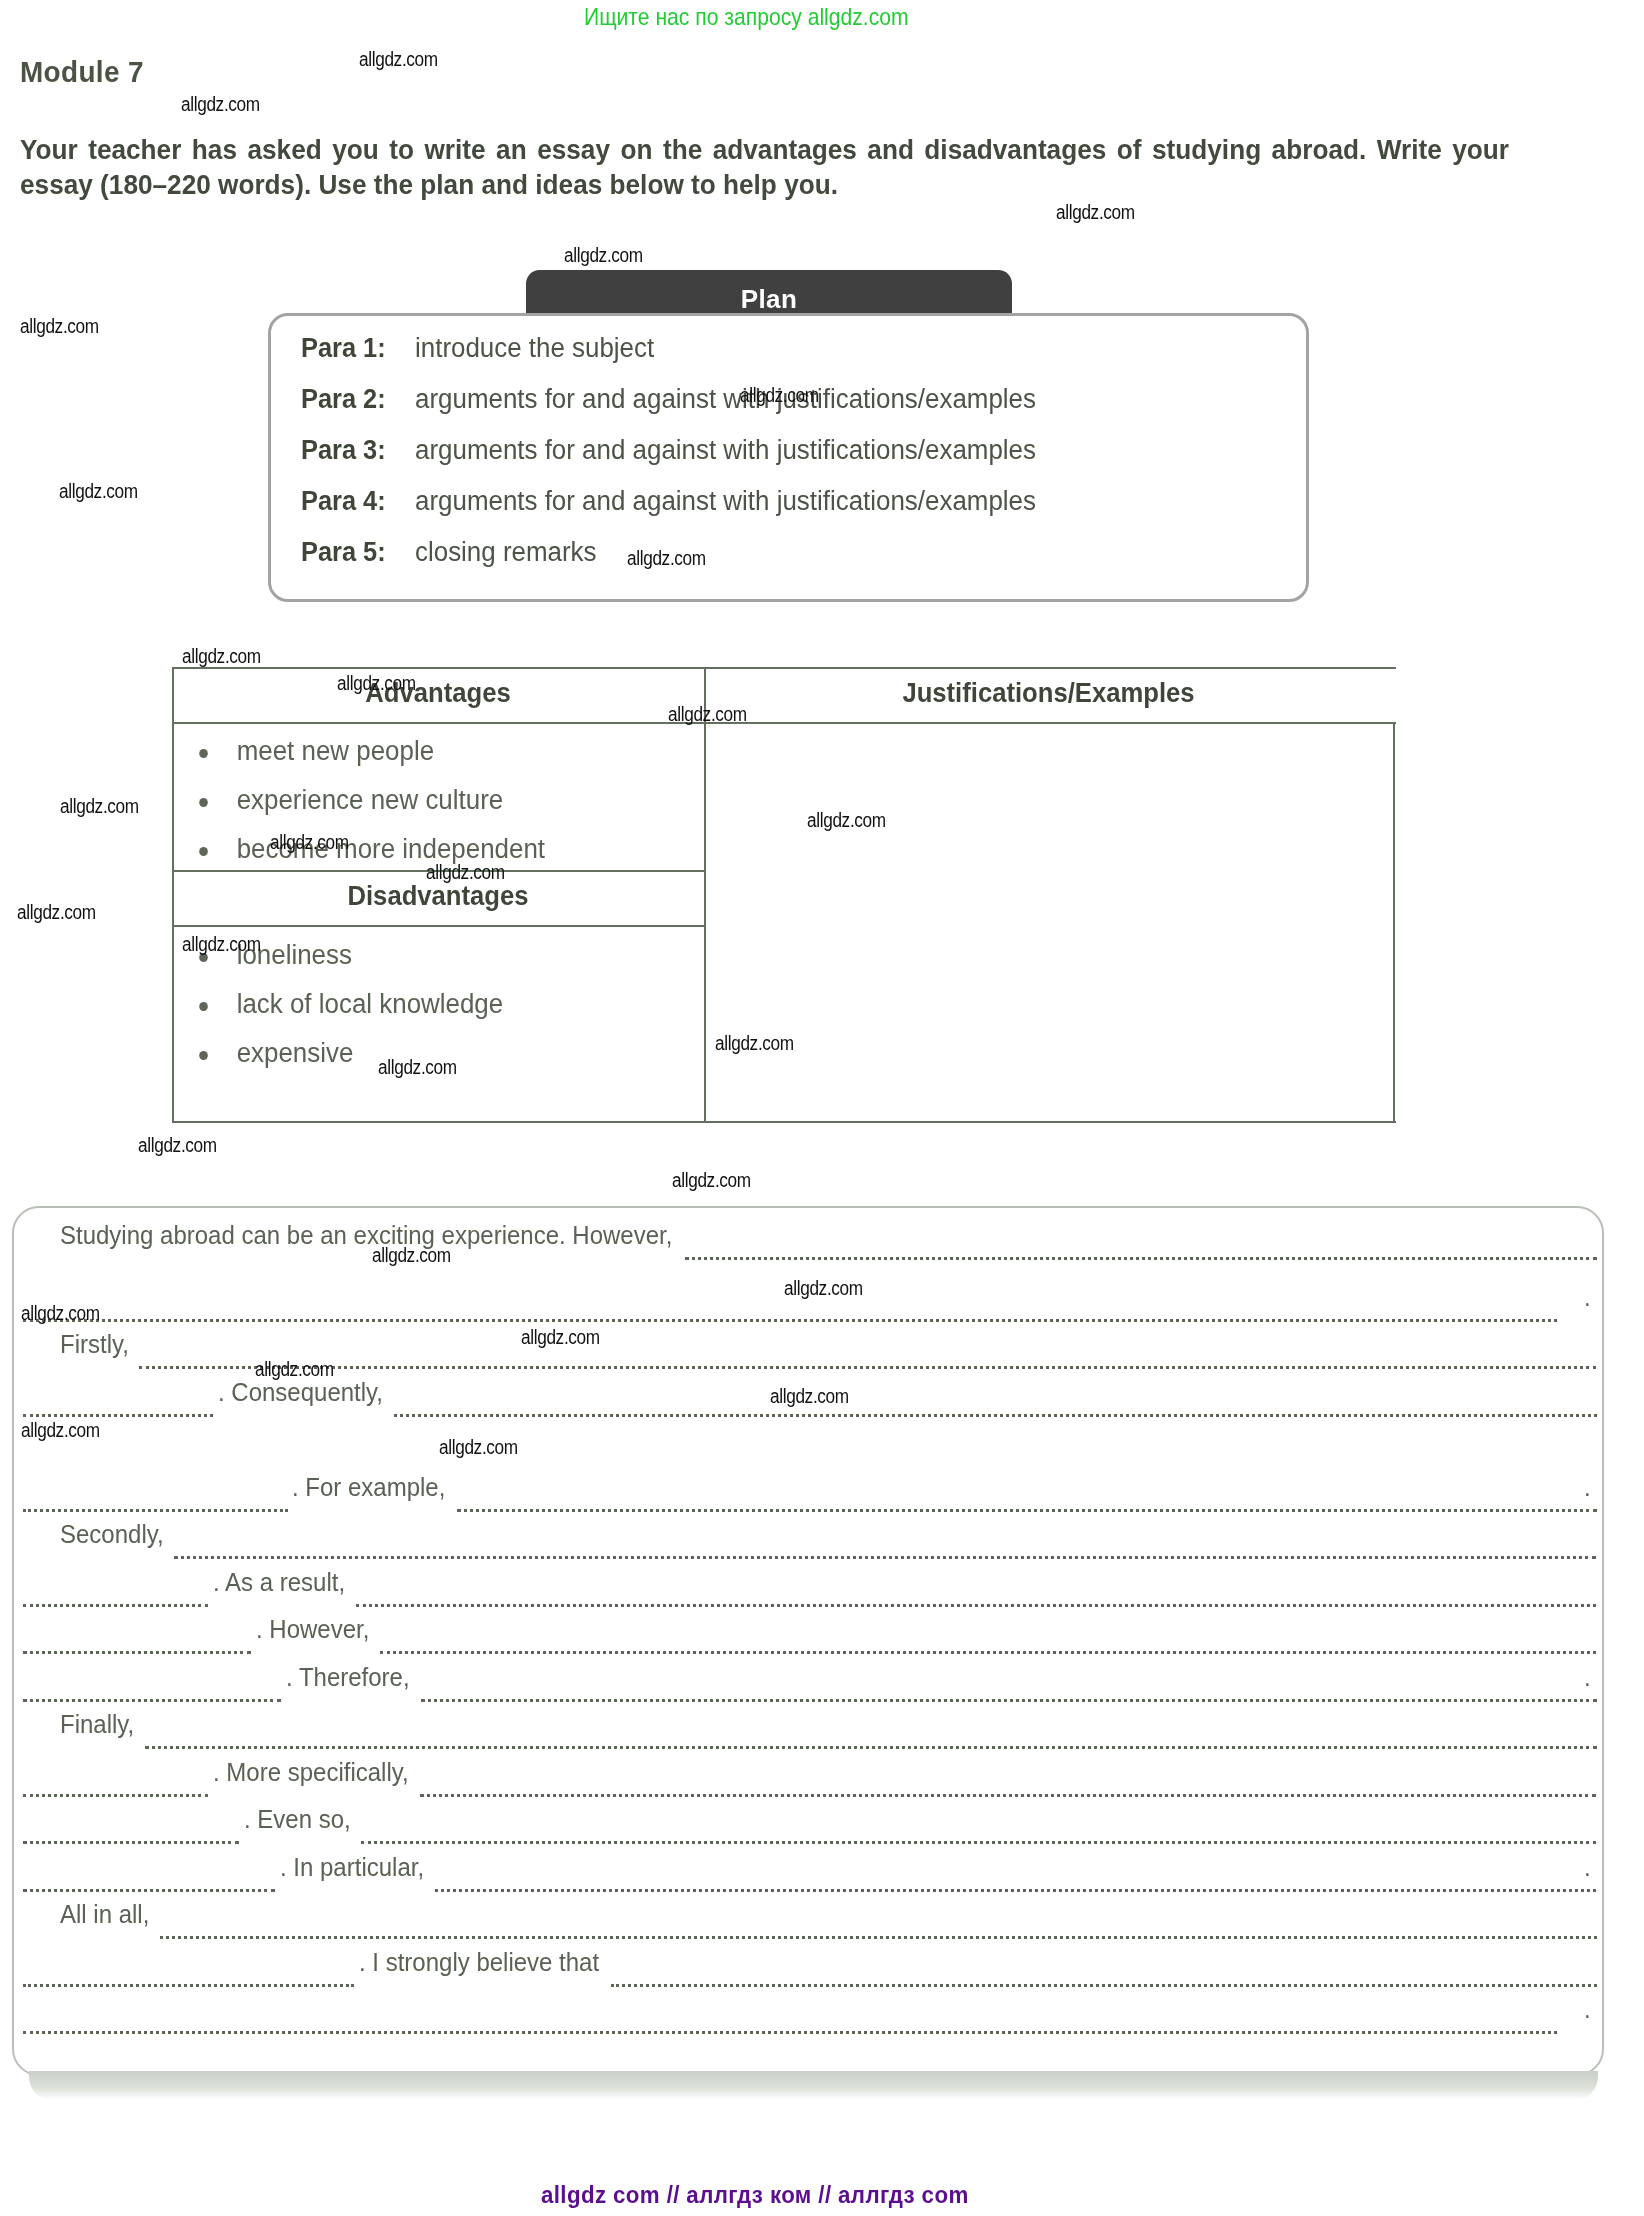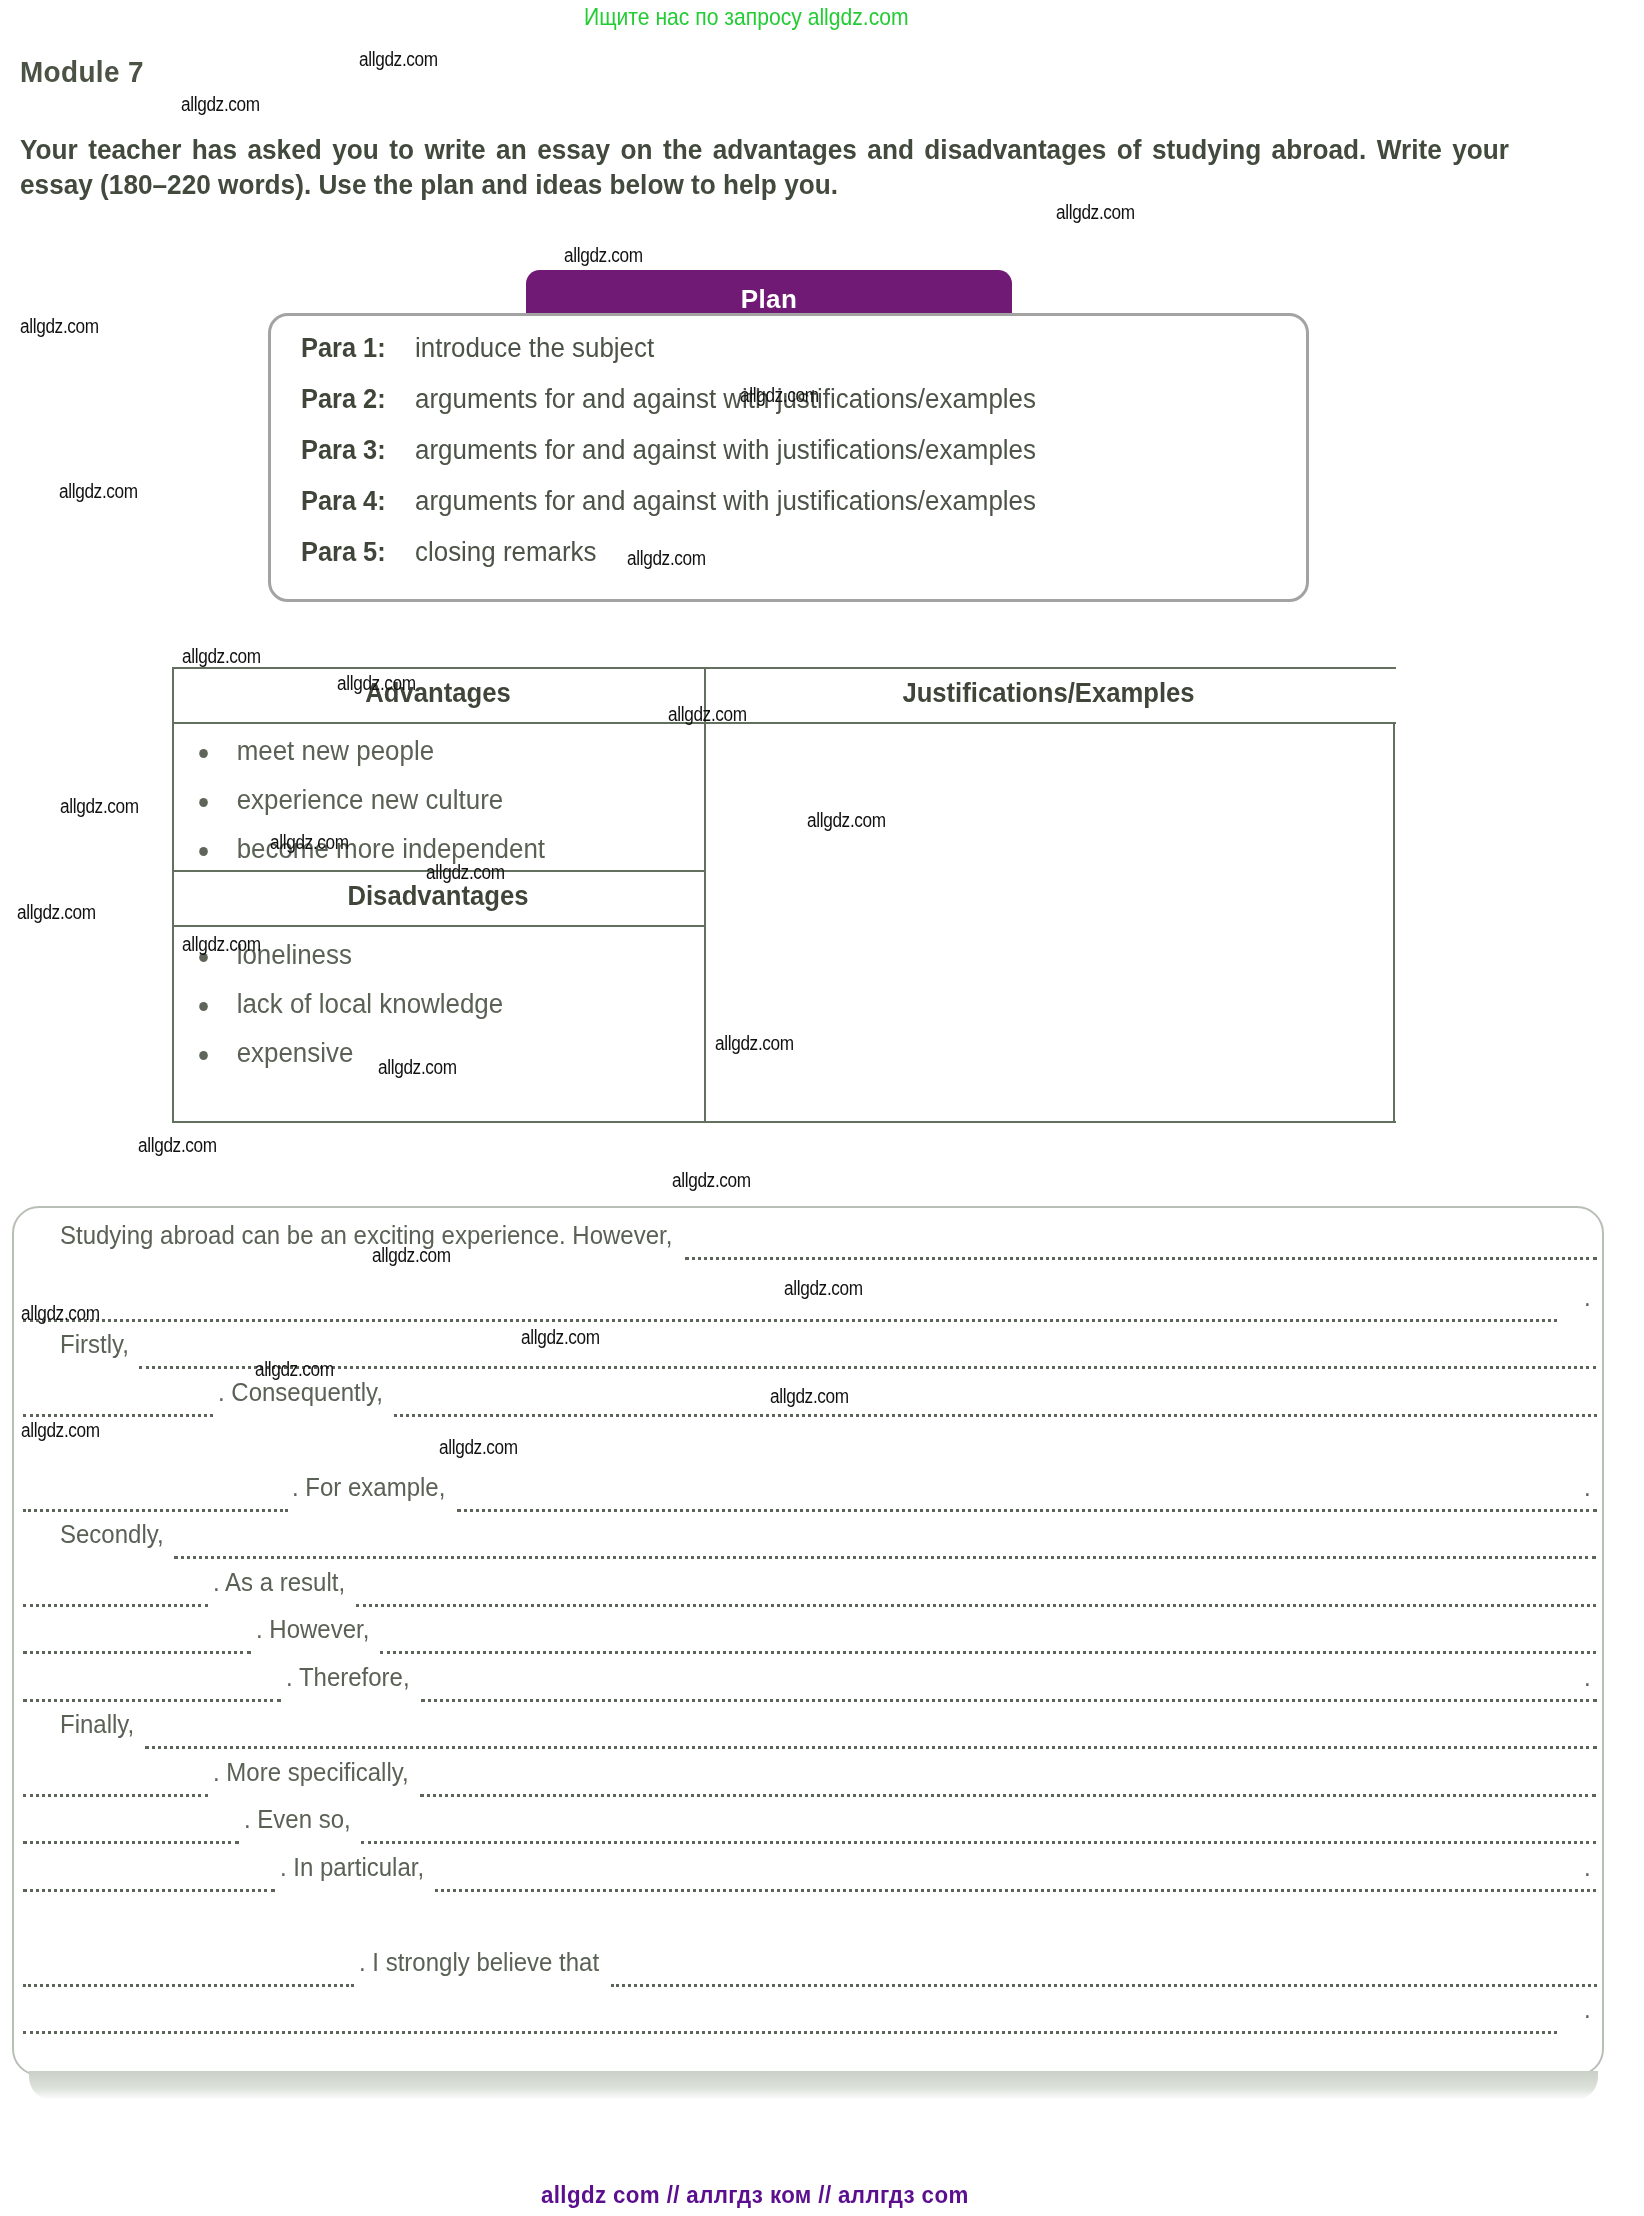--- a/index.html
+++ b/index.html
@@ -71,21 +71,21 @@
     left: 268px;
     top: 270px;
     width: 1049px;
   }
   #plan-tab {
     position: absolute;
     left: 258px;
     top: 0px;
     width: 486px;
     height: 58px;
-    background: #701a75;
+    background: #404040;
     border-radius: 13.7px 13.7px 0 0;
     color: #ffffff;
     font-size: 26px;
     font-weight: bold;
     display: flex;
     align-items: center;
     justify-content: center;
     letter-spacing: 0.4px;
   }
   #plan-body {
@@ -355,20 +355,24 @@
     <div class="pad-row" style="top: 591px;">
       <div class="dots" style="left: 9px; width: 216px;"></div>
       <span class="seg" style="left: 230px; top: 6px;">. Even so,</span>
       <div class="dots" style="left: 347px; width: 1235px;"></div>
     </div>
     <div class="pad-row" style="top: 639px;">
       <div class="dots" style="left: 9px; width: 252px;"></div>
       <span class="seg" style="left: 266px; top: 6px;">. In particular,</span>
       <div class="dots" style="left: 421px; width: 1161px;"></div>
       <span class="seg" style="left: 1570px; top: 6px;">.</span>
+    </div>
+    <div class="pad-row" style="top: 686px;">
+      <span class="seg" style="left: 46px; top: 6px;">All in all,</span>
+      <div class="dots" style="left: 146px; width: 1437px;"></div>
     </div>
     <div class="pad-row" style="top: 734px;">
       <div class="dots" style="left: 9px; width: 331px;"></div>
       <span class="seg" style="left: 345px; top: 6px;">. I strongly believe that</span>
       <div class="dots" style="left: 597px; width: 986px;"></div>
     </div>
     <div class="pad-row" style="top: 781px;">
       <div class="dots" style="left: 9px; width: 1534px;"></div>
       <span class="seg" style="left: 1570px; top: 6px;">.</span>
     </div>

